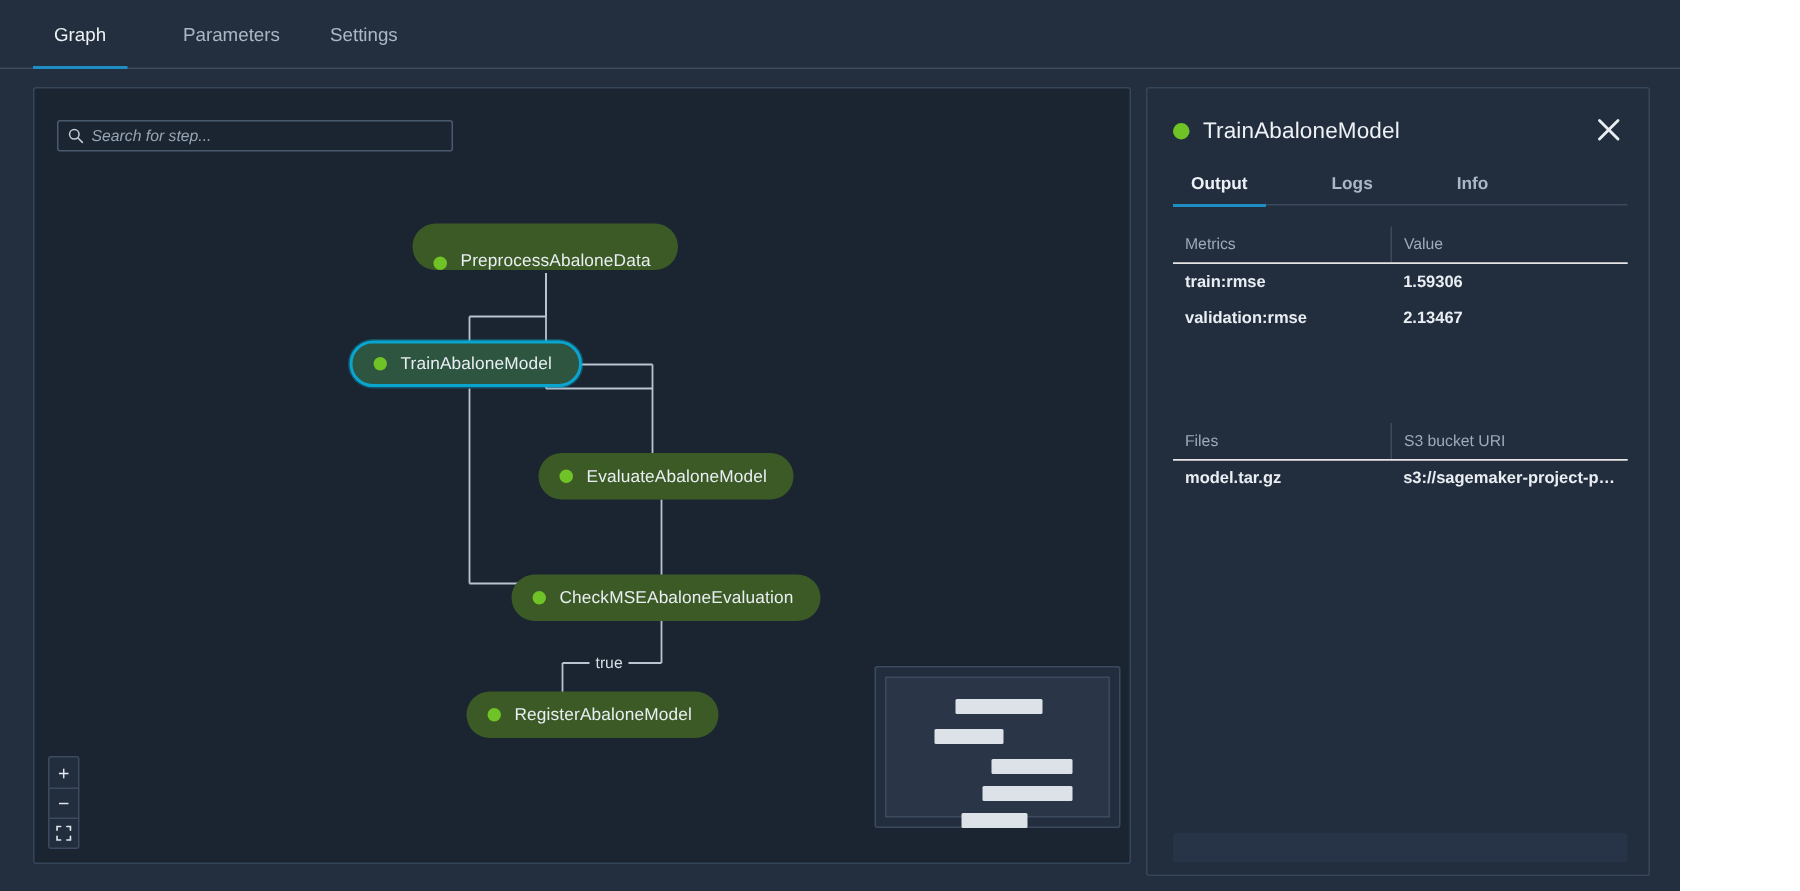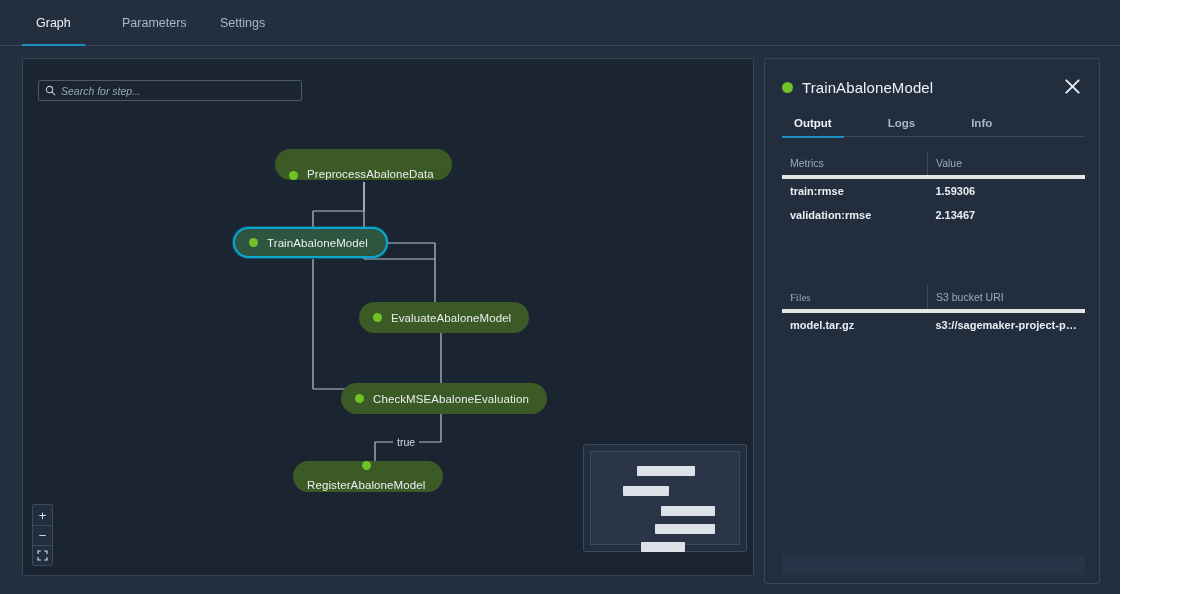--- a/index.html
+++ b/index.html
@@ -253,21 +253,21 @@
     width: 100%;
     border-collapse: collapse;
     table-layout: fixed;
   }
   table.dtable th {
     text-align: left;
     font-size: 10.5px;
     font-weight: normal;
     color: #9daab8;
     padding: 6px 8px;
-    border-bottom: 4px solid #e5e5e5;
+    border-bottom: 1px solid #e5e5e5;
   }
   table.dtable th + th { border-left: 1px solid #3b4a5e; }
   table.dtable td {
     text-align: left;
     font-size: 11px;
     font-weight: bold;
     color: #e9eef3;
     padding: 6px 8px;
     overflow: hidden;
     text-overflow: ellipsis;
@@ -355,21 +355,21 @@
     <div class="node" style="left:336px; top:243px;">
       <span class="dot"></span>
       <span class="label">EvaluateAbaloneModel</span>
     </div>
 
     <div class="node" style="left:318px; top:324px;">
       <span class="dot"></span>
       <span class="label">CheckMSEAbaloneEvaluation</span>
     </div>
 
-    <div class="node" style="left:270px; top:402px;flex-direction:column;">
+    <div class="node" style="left:288px; top:402px;">
       <span class="dot"></span>
       <span class="label">RegisterAbaloneModel</span>
     </div>
 
     <div id="minimap">
       <div class="mm-inner">
         <div class="mm-bar" style="left:46px;  top:14px; width:58px;"></div>
         <div class="mm-bar" style="left:32px;  top:34px; width:46px;"></div>
         <div class="mm-bar" style="left:70px;  top:54px; width:54px;"></div>
         <div class="mm-bar" style="left:64px;  top:72px; width:60px;"></div>
@@ -447,21 +447,21 @@
             <td>2.13467</td>
           </tr>
         </tbody>
       </table>
 
       <div class="tbl-gap"></div>
 
       <table class="dtable">
         <thead>
           <tr>
-            <th style="width:48%;font-family:Liberation Serif, serif;">Files</th>
+            <th style="width:48%;">Files</th>
             <th>S3 bucket URI</th>
           </tr>
         </thead>
         <tbody>
           <tr>
             <td>model.tar.gz</td>
             <td>s3://sagemaker-project-p-k…</td>
           </tr>
         </tbody>
       </table>

